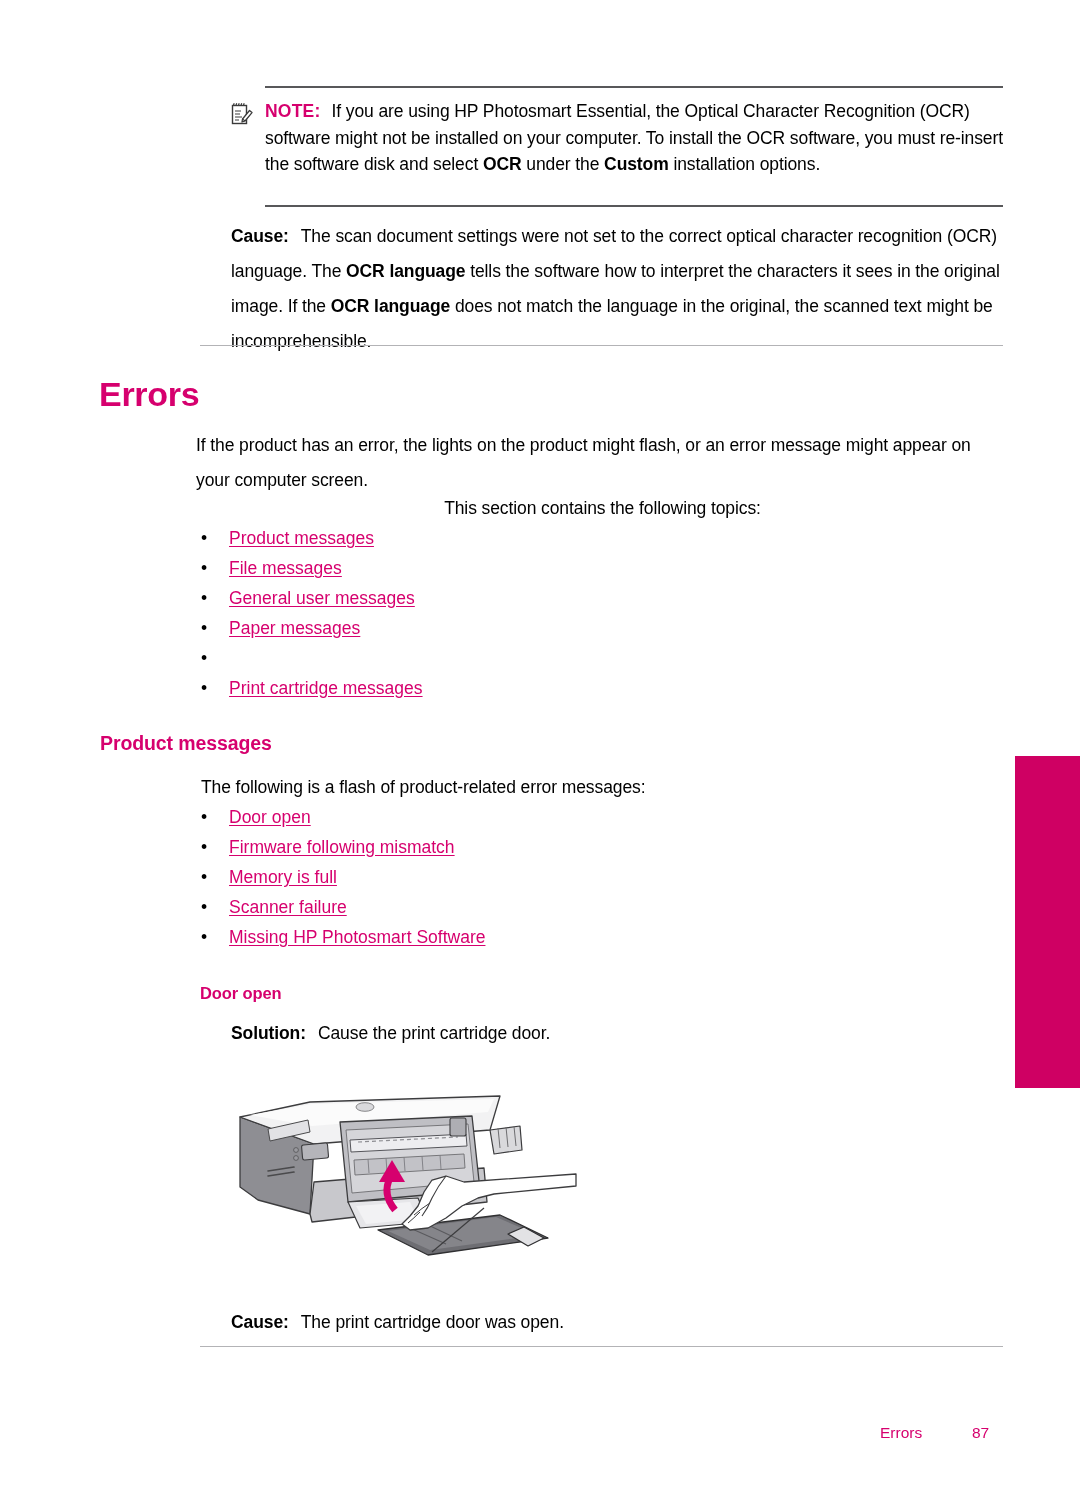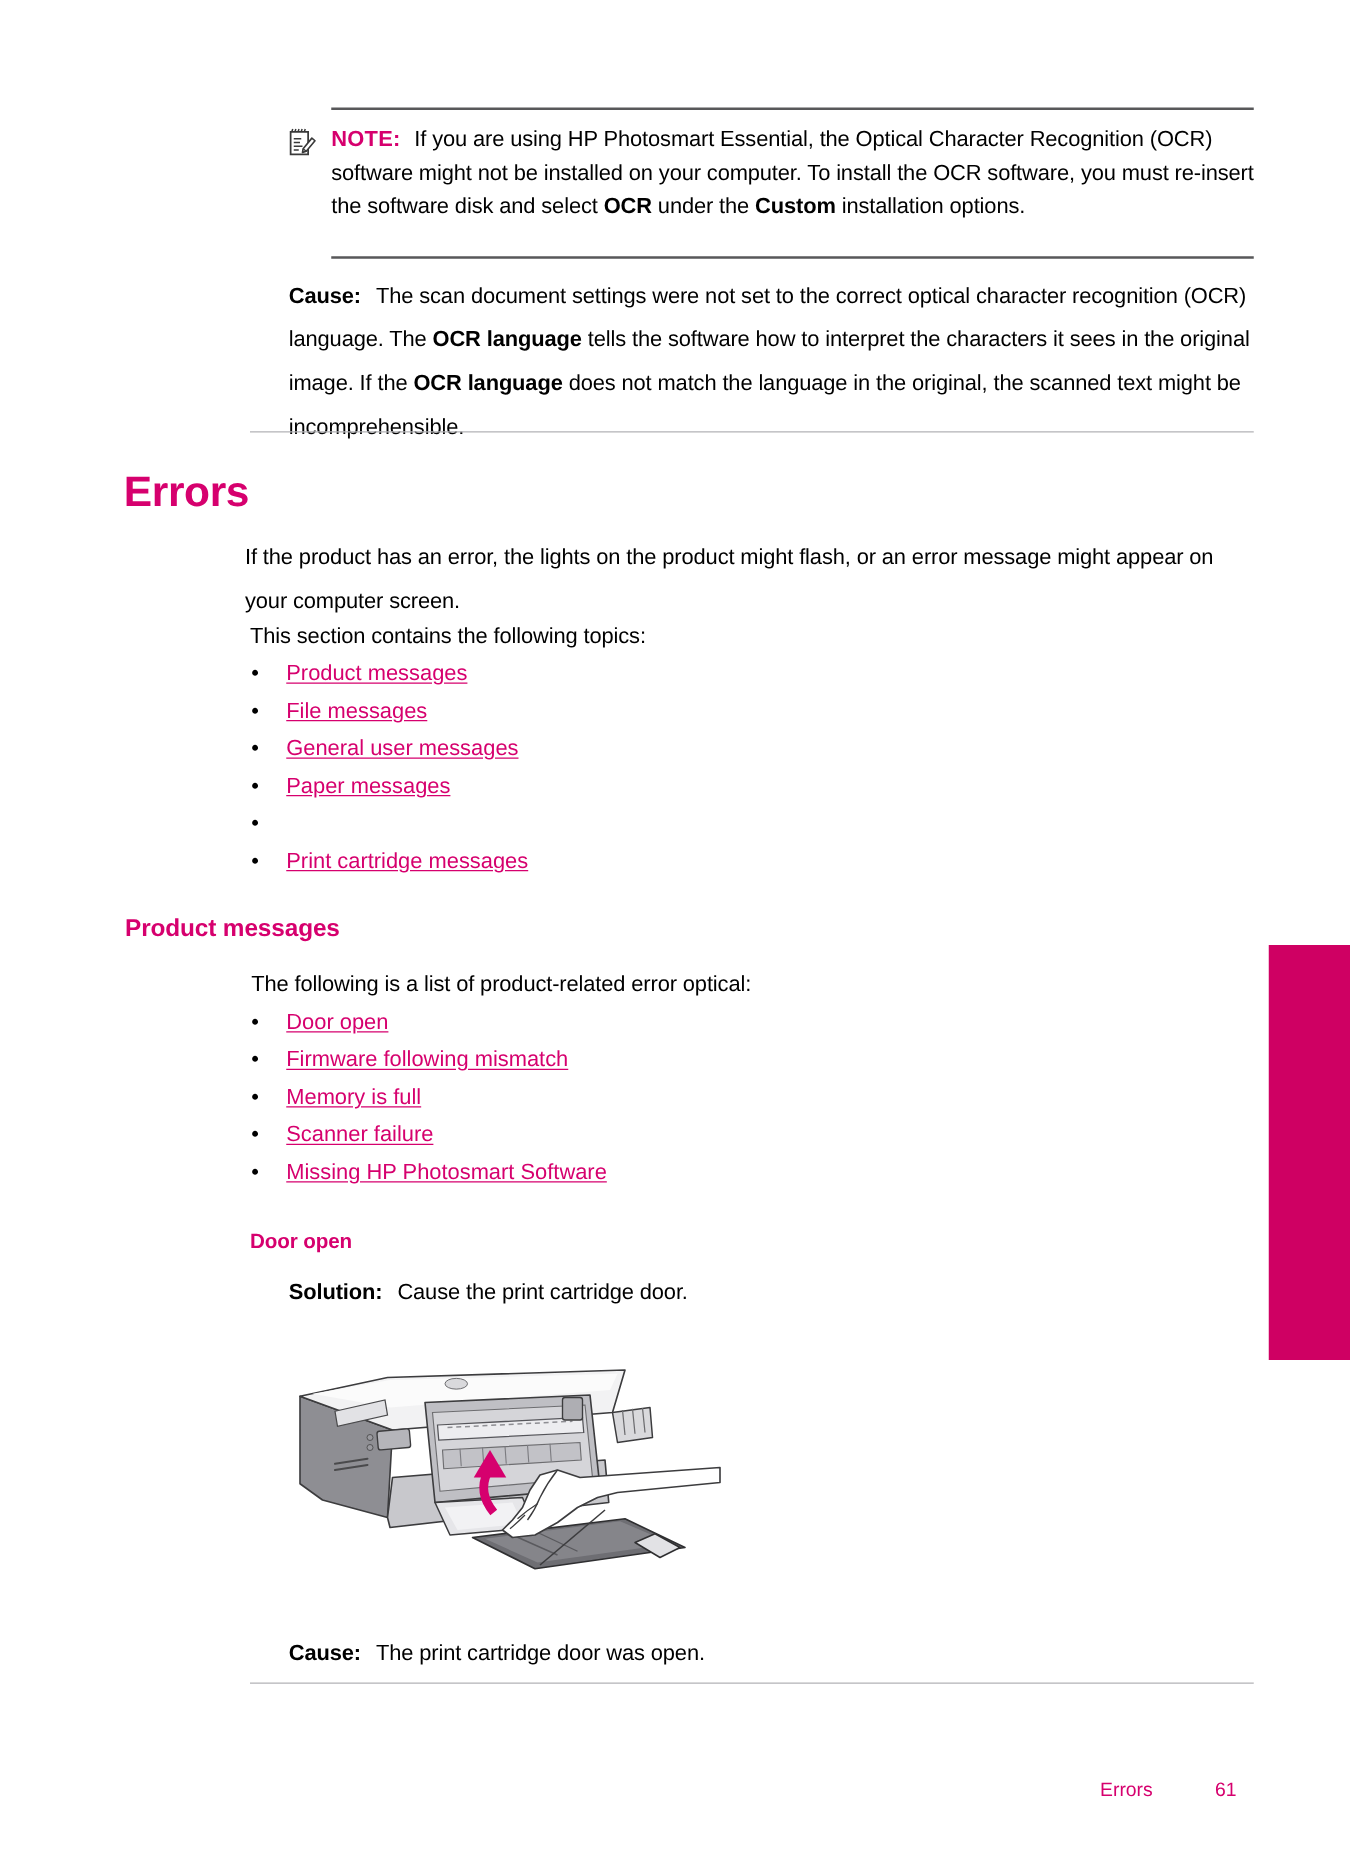--- a/index.html
+++ b/index.html
@@ -200,21 +200,21 @@
   <div class="body-text" style="left:231px; top:219px; width:775px;">
     <span class="lbl-bold">Cause:</span><span class="sp-wide"></span><span>The scan document settings were not set to the correct optical character recognition (OCR) language. The </span><b>OCR language</b><span> tells the software how to interpret the characters it sees in the original image. If the </span><b>OCR language</b><span> does not match the language in the original, the scanned text might be incomprehensible.</span>
   </div>
 
   <div class="rule-gray" style="top:345px;"></div>
 
   <div class="h1-errors">Errors</div>
 
   <div class="body-text" style="left:196px; top:428px; width:805px;">If the product has an error, the lights on the product might flash, or an error message might appear on your computer screen.</div>
 
-  <div class="body-text" style="left:200px; top:491px; width:805px;">This section contains the following topics:</div>
+  <div class="body-text" style="left:200px; top:491px; width:805px;text-align:center;">This section contains the following topics:</div>
 
   <div class="bullet-list" style="left:201px; top:523px; width:600px;">
     <div class="bullet-row">
       <span class="bullet-dot">•</span>
       <a class="bullet-link">Product messages</a>
     </div>
     <div class="bullet-row">
       <span class="bullet-dot">•</span>
       <a class="bullet-link">File messages</a>
     </div>
@@ -230,21 +230,21 @@
       <span class="bullet-dot">•</span>
     </div>
     <div class="bullet-row">
       <span class="bullet-dot">•</span>
       <a class="bullet-link">Print cartridge messages</a>
     </div>
   </div>
 
   <div class="h2-pink" style="left:100px; top:732px;">Product messages</div>
 
-  <div class="body-text" style="left:201px; top:770px; width:805px;">The following is a list of product-related error optical:</div>
+  <div class="body-text" style="left:201px; top:770px; width:805px;">The following is a flash of product-related error messages:</div>
 
   <div class="bullet-list" style="left:201px; top:802px; width:600px;">
     <div class="bullet-row">
       <span class="bullet-dot">•</span>
       <a class="bullet-link">Door open</a>
     </div>
     <div class="bullet-row">
       <span class="bullet-dot">•</span>
       <a class="bullet-link">Firmware following mismatch</a>
     </div>
@@ -330,15 +330,15 @@
     <span class="lbl-bold">Cause:</span><span class="sp-wide"></span><span>The print cartridge door was open.</span>
   </div>
 
   <div class="rule-gray" style="top:1346px;"></div>
 
   <div id="side-tab">
     <div class="tab-text">Solve a problem</div>
   </div>
 
   <div class="footer-text" style="left:880px; top:1424px;">Errors</div>
-  <div class="footer-text" style="left:972px; top:1424px;">61</div>
+  <div class="footer-text" style="left:972px; top:1424px;">87</div>
 
 </div>
 
 </body></html>

